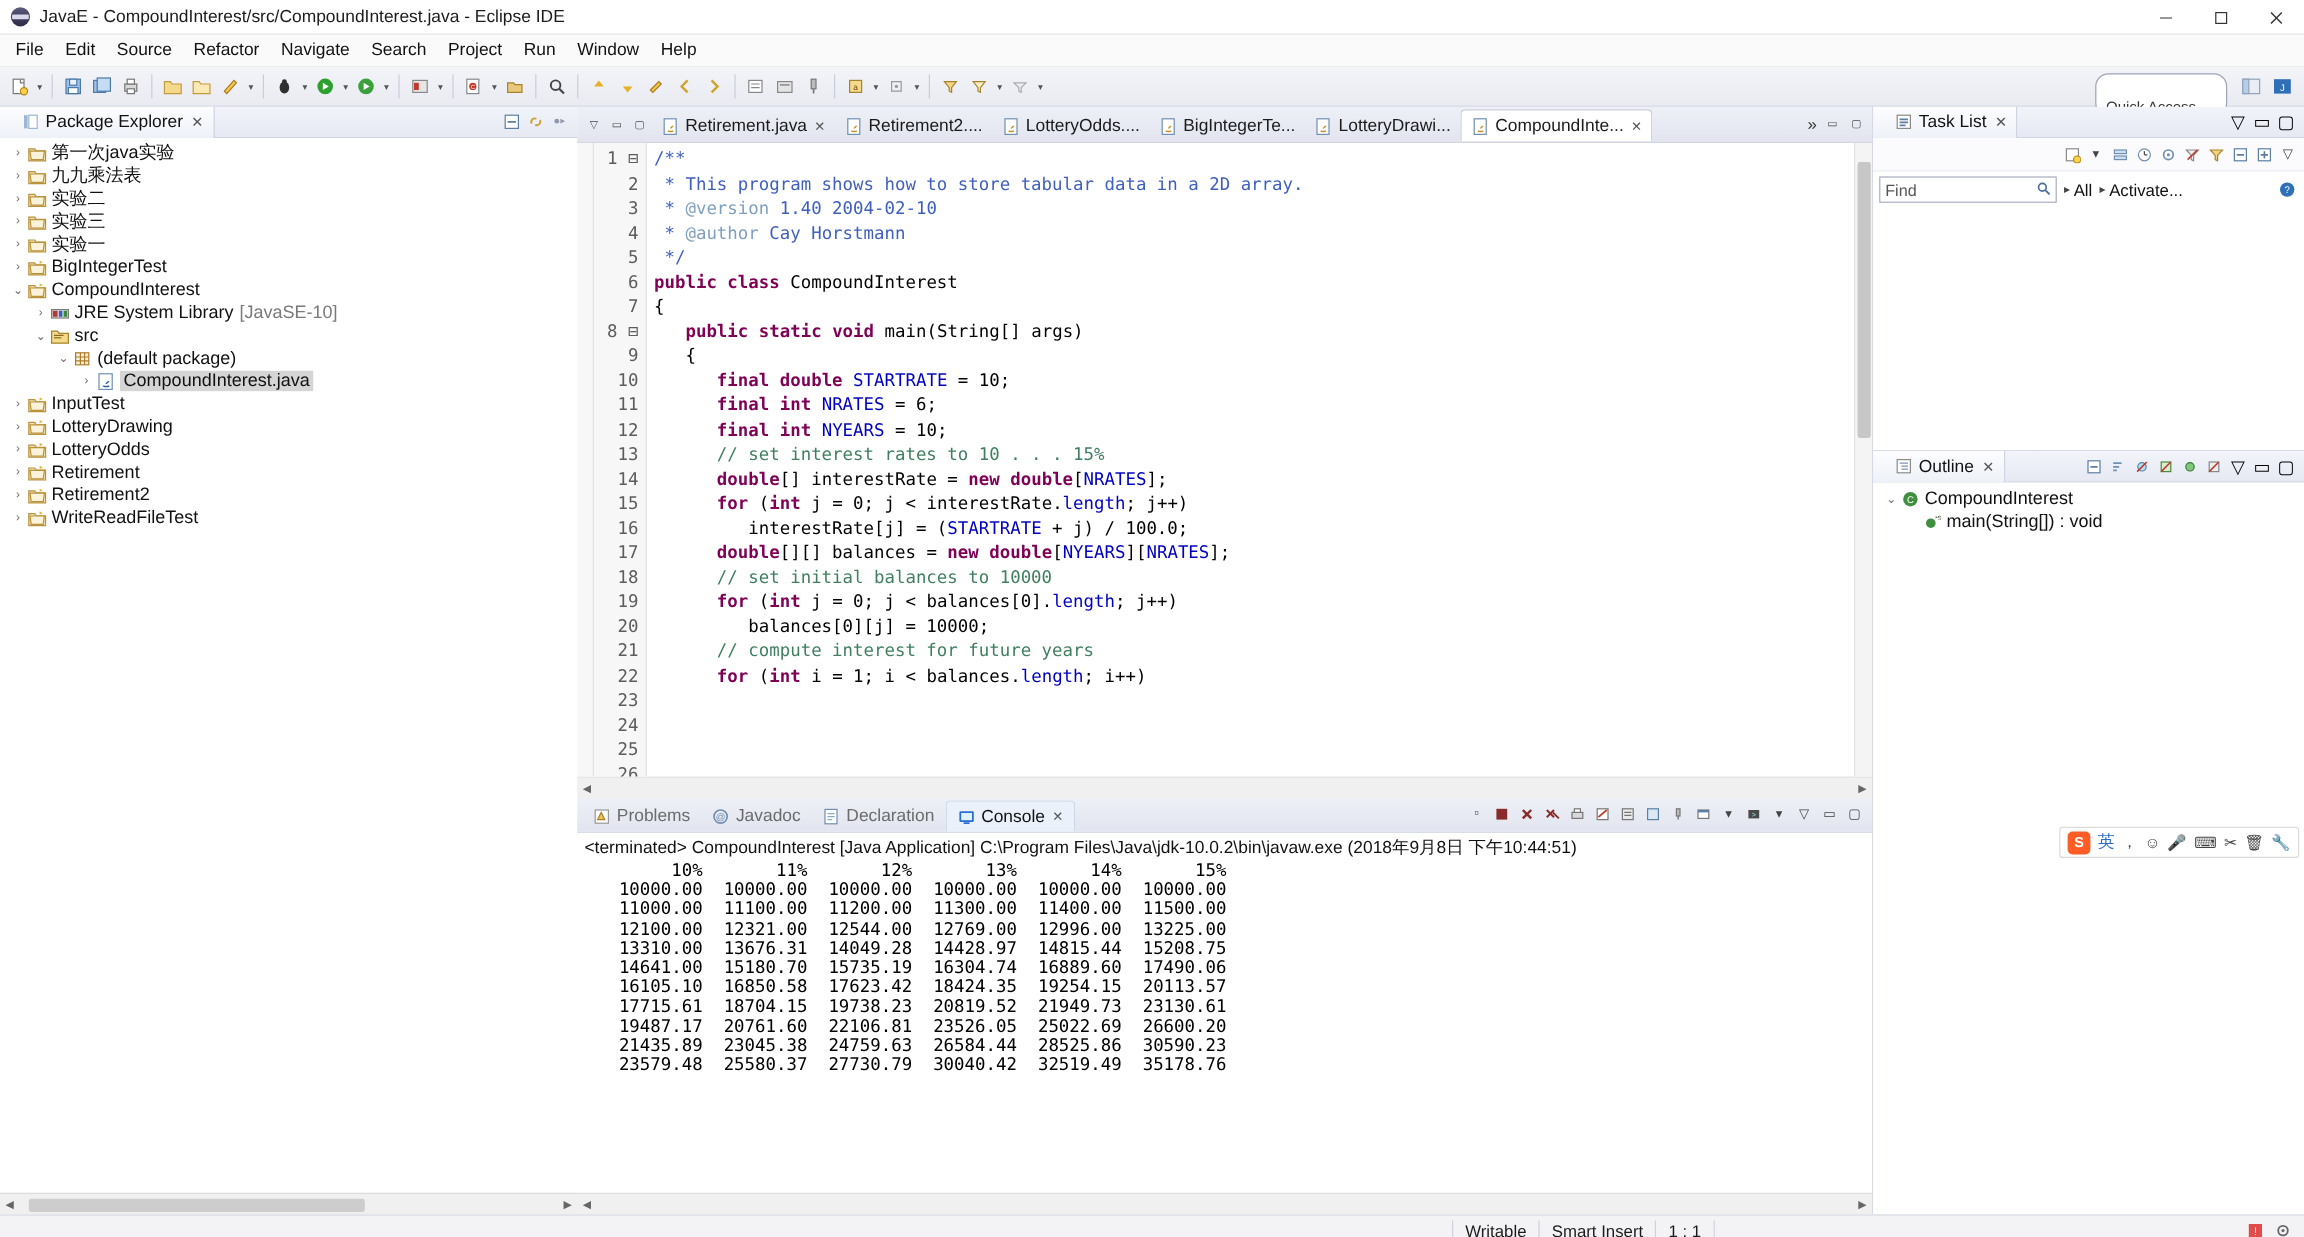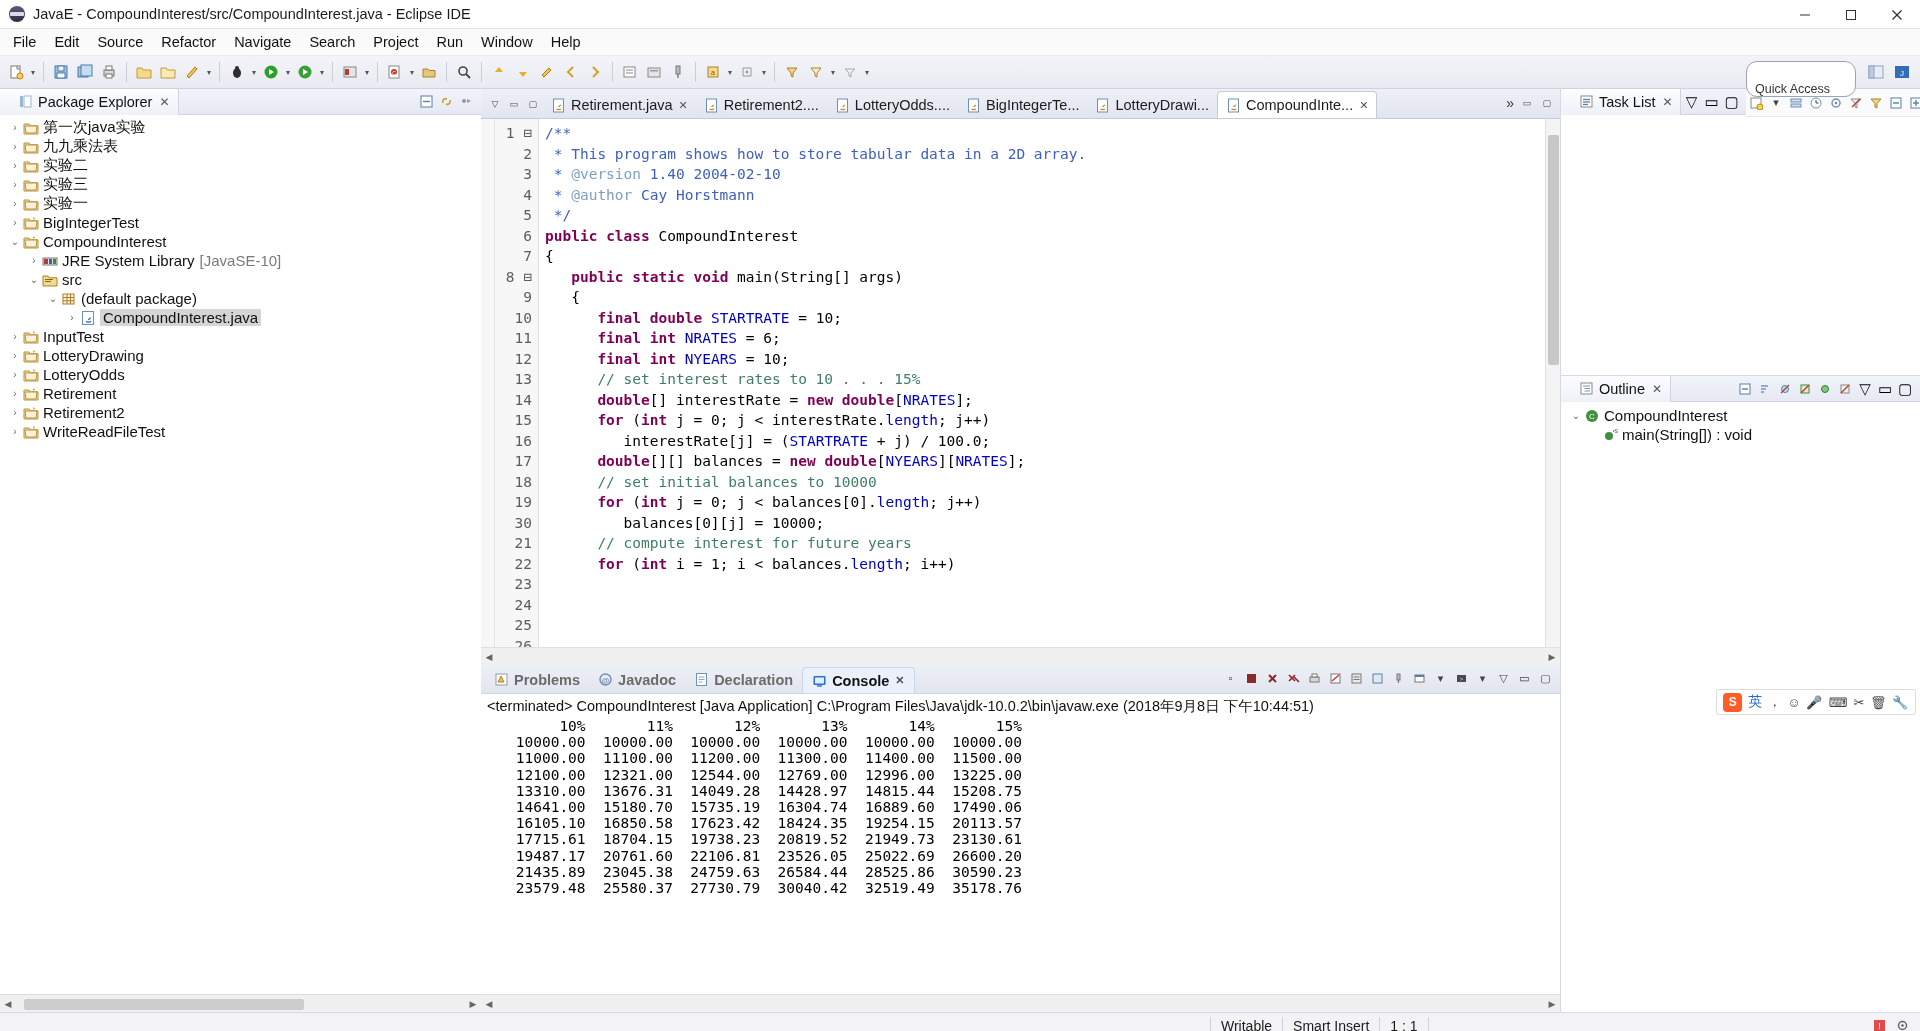--- a/index.html
+++ b/index.html
@@ -169,21 +169,21 @@
   .console-body { flex: 1; background: #fff; border-top: 1px solid #cfd6e4; overflow: hidden; padding: 2px 0 0 4px; }
   .console-head { font-size: 14.5px; color: #111; white-space: nowrap; padding: 1px 2px 2px 2px; }
   .console-out {
     font-family: "DejaVu Sans Mono", monospace; font-size: 14.5px; line-height: 16.2px;
     color: #000; white-space: pre; padding-left: 22px;
   }
   .console-hscroll { height: 18px; background: #f0f0f0; border-top: 1px solid #e0e0e0; display: flex; align-items: center; }
 
   
   .right-panel { width: 360px; display: flex; flex-direction: column; background: #fff; border-left: 1px solid #d6dae6; }
-  .tasklist { height: 286px; display: flex; }
+  .tasklist { height: 286px; display: flex; flex-direction: column; }
   .tl-toolrow { height: 28px; display: flex; align-items: center; justify-content: flex-end; gap: 1px; padding-right: 4px; background: #fbfbfd; border-bottom: 1px solid #e7e9f0; }
   .tl-findrow { height: 30px; display: flex; align-items: center; gap: 6px; padding: 0 5px; background: #fff; }
   .tl-find {
     width: 148px; height: 22px; border: 1px solid #a8aec0; background: #fff;
     display: flex; align-items: center; padding: 0 4px; font-size: 13.5px; color: #555;
   }
   .tl-find .fi { margin-left: auto; color: #666; font-size: 11px; }
   .tl-chip { display: flex; align-items: center; gap: 3px; font-size: 14px; color: #111; }
   .tl-body { flex: 1; background: #fff; }
   .outline { flex: 1; display: flex; flex-direction: column; border-top: 1px solid #d6dae6; }
@@ -773,21 +773,21 @@
               <div>10</div>
               <div>11</div>
               <div>12</div>
               <div>13</div>
               <div>14</div>
               <div>15</div>
               <div>16</div>
               <div>17</div>
               <div>18</div>
               <div>19</div>
-              <div>30</div>
+              <div>20</div>
               <div>21</div>
               <div>22</div>
               <div>23</div>
               <div>24</div>
               <div>25</div>
               <div>26</div>
             </div>
           <div class="code" id="code"><div><span class="jd">/**</span></div><div><span class="jd"> * This program shows how to store tabular data in a 2D array.</span></div><div><span class="jd"> * <span class="jdt">@version</span> 1.40 2004-02-10</span></div><div><span class="jd"> * <span class="jdt">@author</span> Cay Horstmann</span></div><div><span class="jd"> */</span></div><div><span class="kw">public</span> <span class="kw">class</span> CompoundInterest</div><div>{</div><div>   <span class="kw">public</span> <span class="kw">static</span> <span class="kw">void</span> main(<span class="mth">String</span>[] args)</div><div>   {</div><div>      <span class="kw">final</span> <span class="kw">double</span> <span class="fld">STARTRATE</span> = 10;</div><div>      <span class="kw">final</span> <span class="kw">int</span> <span class="fld">NRATES</span> = 6;</div><div>      <span class="kw">final</span> <span class="kw">int</span> <span class="fld">NYEARS</span> = 10;</div><div></div><div><span class="cm">      // set interest rates to 10 . . . 15%</span></div><div>      <span class="kw">double</span>[] interestRate = <span class="kw">new</span> <span class="kw">double</span>[<span class="fld">NRATES</span>];</div><div>      <span class="kw">for</span> (<span class="kw">int</span> j = 0; j &lt; interestRate.<span class="fld">length</span>; j++)</div><div>         interestRate[j] = (<span class="fld">STARTRATE</span> + j) / 100.0;</div><div></div><div>      <span class="kw">double</span>[][] balances = <span class="kw">new</span> <span class="kw">double</span>[<span class="fld">NYEARS</span>][<span class="fld">NRATES</span>];</div><div></div><div><span class="cm">      // set initial balances to 10000</span></div><div>      <span class="kw">for</span> (<span class="kw">int</span> j = 0; j &lt; balances[0].<span class="fld">length</span>; j++)</div><div>         balances[0][j] = 10000;</div><div></div><div><span class="cm">      // compute interest for future years</span></div><div>      <span class="kw">for</span> (<span class="kw">int</span> i = 1; i &lt; balances.<span class="fld">length</span>; i++)</div></div>
           <div class="ed-vscroll">
             <div class="ed-vthumb"></div>
@@ -795,21 +795,21 @@
         </div>
         <div class="ed-hscroll">
           <div class="sb-arrow">◀</div>
           <div class="sb-track"></div>
           <div class="sb-arrow">▶</div>
         </div>
       </div>
 
       <div class="console-area">
         <div class="console-tabbar">
-          <div id="console-tabs" style="display:flex;align-items:flex-start;font-weight:bold;">
+          <div id="console-tabs" style="display:flex;align-items:center;">
               <div class="ctab">
                 <span class="ct-icon">
                   <svg width="15" height="15" viewBox="0 0 15 15">
                     <rect x="2" y="2" width="11" height="11" fill="#fff" stroke="#999"></rect>
                     <path d="M4 10l3-6 3 6z" fill="#f2c14e" stroke="#a5842d"></path>
                   </svg>
                 </span>
                 <span>Problems</span>
               </div>
               <div class="ctab">

